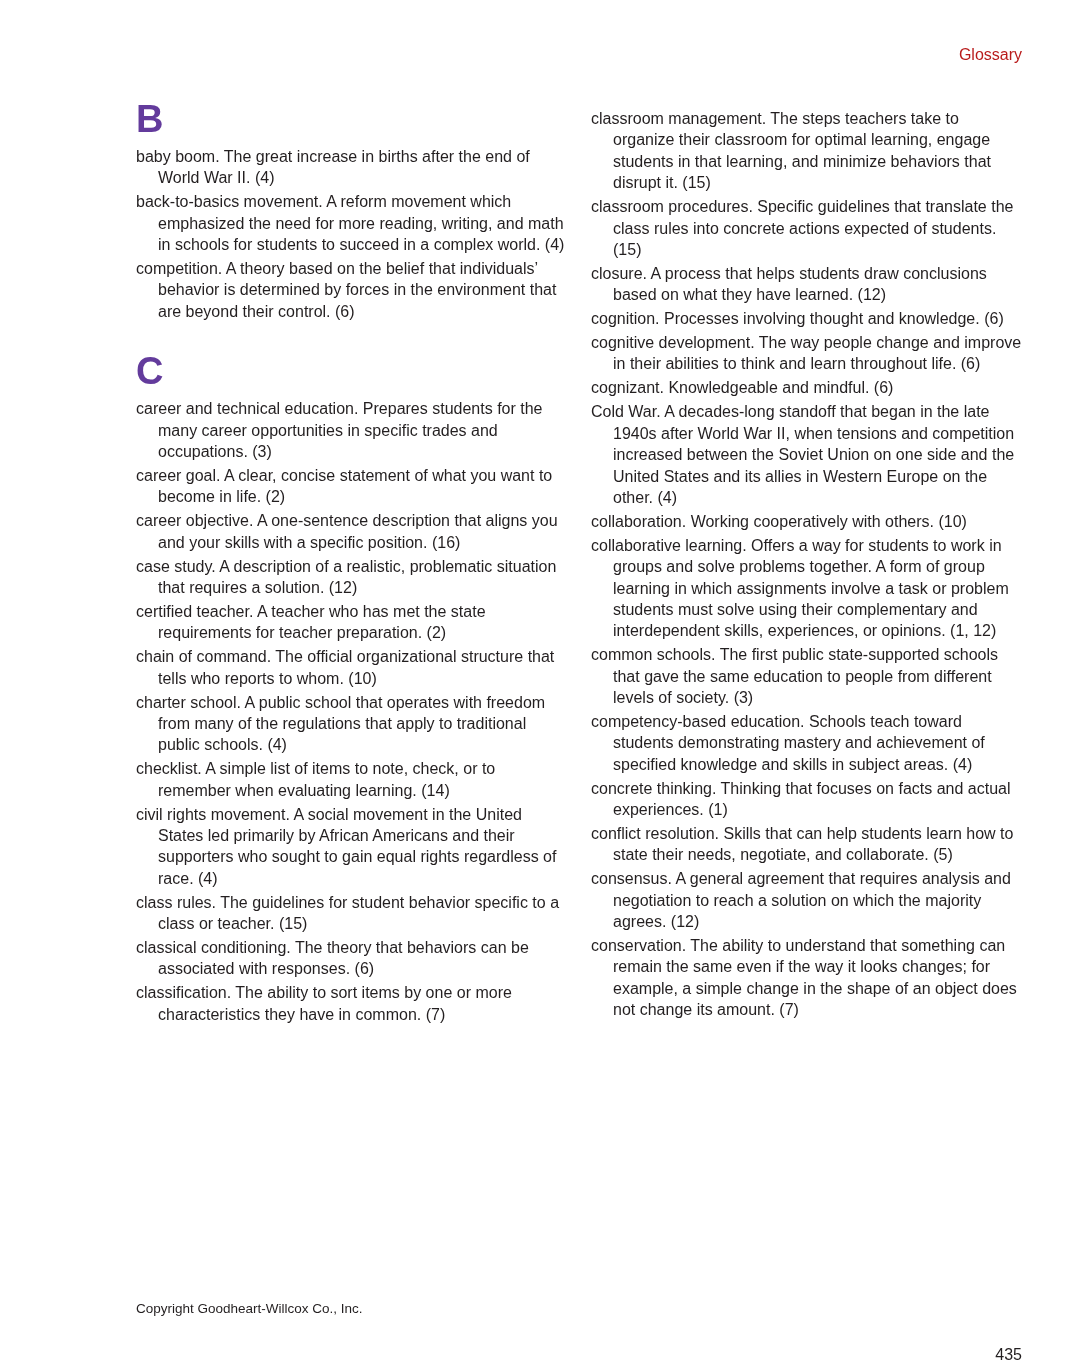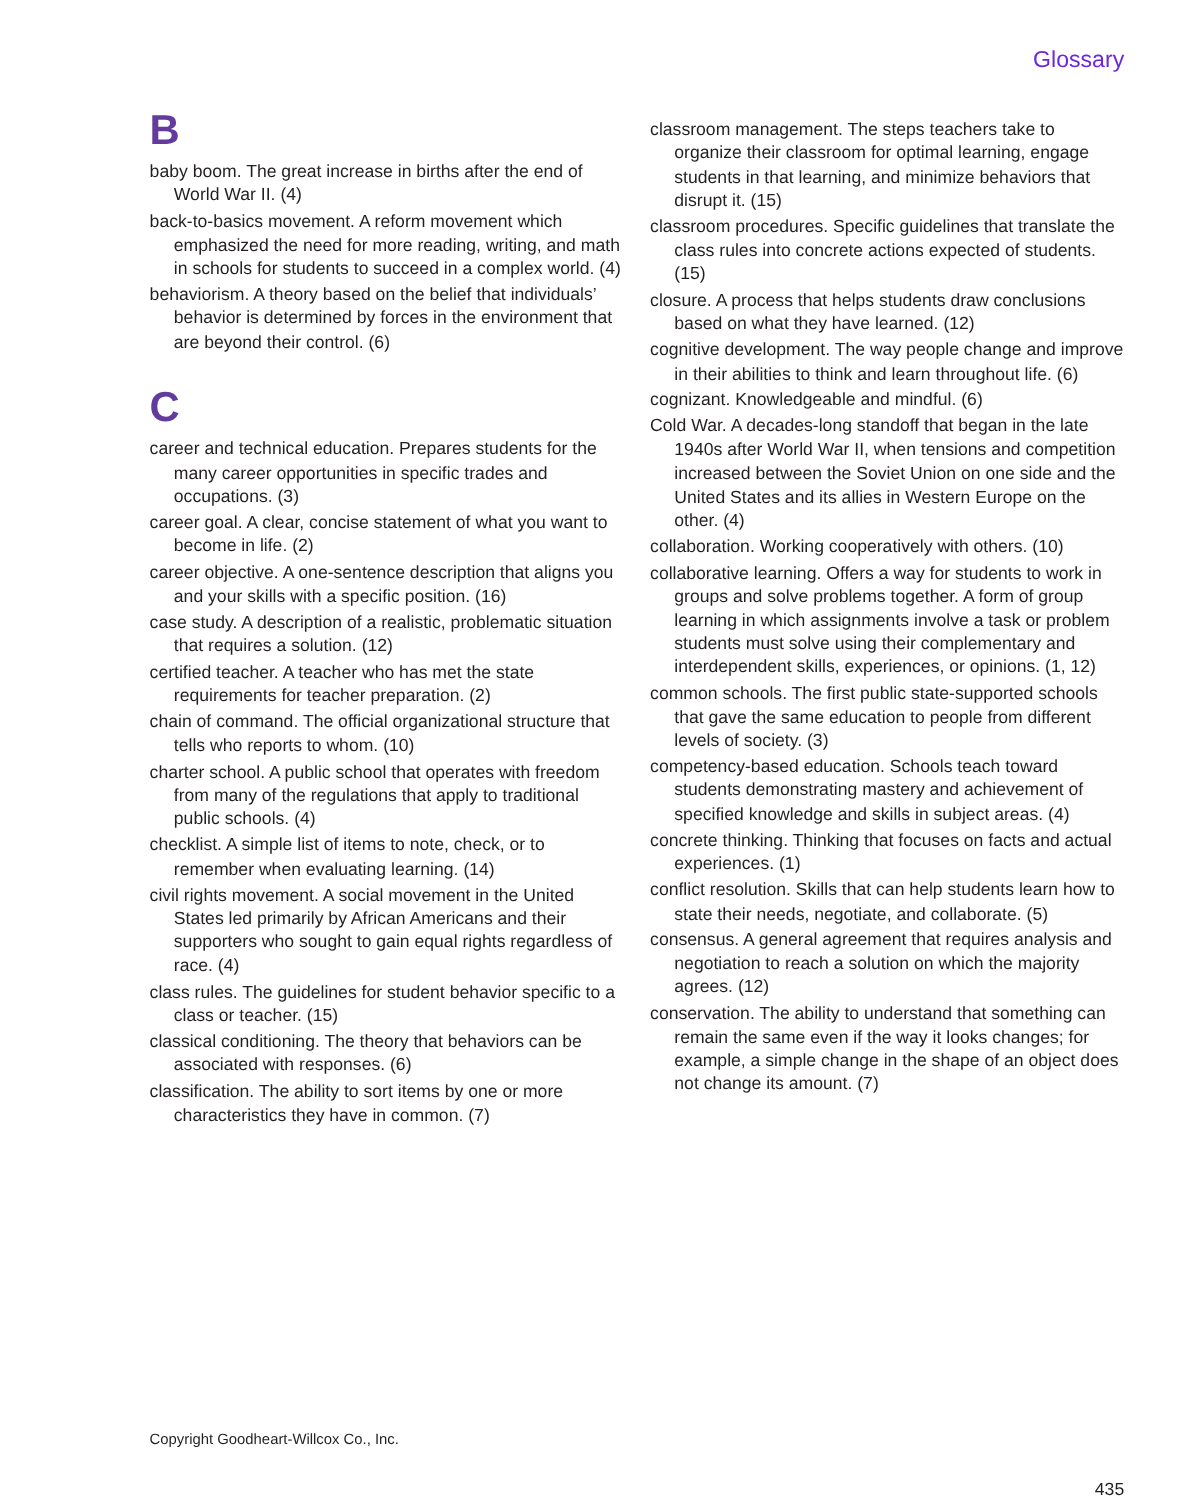--- a/index.html
+++ b/index.html
@@ -11,23 +11,23 @@
     color: #231f20;
     position: relative;
     overflow: hidden;
   }
   .page { position: absolute; inset: 0; }
 
   .running-head {
     position: absolute;
     top: 44px;
     right: 66px;
-    font-size: 21px;
+    font-size: 16px;
     line-height: 22px;
-    color: #6d28d9;
+    color: #b91c1c;
   }
 
   .col {
     position: absolute;
     width: 433px;
     font-size: 16px;
     line-height: 21.4px;
   }
   .col-left  { left: 136px; top: 100px; }
   .col-right { left: 591px; top: 108px; }
@@ -67,39 +67,40 @@
 </head>
 <body>
 
 <div class="page">
   <div class="running-head">Glossary</div>
 
   <div class="col col-left" id="col-left">
       <h2 class="letter" style="color: rgb(99, 59, 156);">B</h2>
       <p class="entry"><b class="term">baby boom.</b> <span class="def">The great increase in births after the end of World War II. (4)</span></p>
       <p class="entry"><b class="term">back-to-basics movement.</b> <span class="def">A reform movement which emphasized the need for more reading, writing, and math in schools for students to succeed in a complex world. (4)</span></p>
-      <p class="entry"><b class="term">behaviorism.</b> <span class="def">A theory based on the belief that individuals’ behavior is determined by forces in the environment that are beyond their control. (6)</span></p>
+      <p class="entry"><b class="term">competition.</b> <span class="def">A theory based on the belief that individuals’ behavior is determined by forces in the environment that are beyond their control. (6)</span></p>
       <h2 class="letter" style="color: rgb(99, 59, 156);">C</h2>
       <p class="entry"><b class="term">career and technical education.</b> <span class="def">Prepares students for the many career opportunities in specific trades and occupations. (3)</span></p>
       <p class="entry"><b class="term">career goal.</b> <span class="def">A clear, concise statement of what you want to become in life. (2)</span></p>
       <p class="entry"><b class="term">career objective.</b> <span class="def">A one-sentence description that aligns you and your skills with a specific position. (16)</span></p>
       <p class="entry"><b class="term">case study.</b> <span class="def">A description of a realistic, problematic situation that requires a solution. (12)</span></p>
       <p class="entry"><b class="term">certified teacher.</b> <span class="def">A teacher who has met the state requirements for teacher preparation. (2)</span></p>
       <p class="entry"><b class="term">chain of command.</b> <span class="def">The official organizational structure that tells who reports to whom. (10)</span></p>
       <p class="entry"><b class="term">charter school.</b> <span class="def">A public school that operates with freedom from many of the regulations that apply to traditional public schools. (4)</span></p>
       <p class="entry"><b class="term">checklist.</b> <span class="def">A simple list of items to note, check, or to remember when evaluating learning. (14)</span></p>
       <p class="entry"><b class="term">civil rights movement.</b> <span class="def">A social movement in the United States led primarily by African Americans and their supporters who sought to gain equal rights regardless of race. (4)</span></p>
       <p class="entry"><b class="term">class rules.</b> <span class="def">The guidelines for student behavior specific to a class or teacher. (15)</span></p>
       <p class="entry"><b class="term">classical conditioning.</b> <span class="def">The theory that behaviors can be associated with responses. (6)</span></p>
       <p class="entry"><b class="term">classification.</b> <span class="def">The ability to sort items by one or more characteristics they have in common. (7)</span></p>
     </div>
   <div class="col col-right" id="col-right">
       <p class="entry"><b class="term">classroom management.</b> <span class="def">The steps teachers take to organize their classroom for optimal learning, engage students in that learning, and minimize behaviors that disrupt it. (15)</span></p>
       <p class="entry"><b class="term">classroom procedures.</b> <span class="def">Specific guidelines that translate the class rules into concrete actions expected of students. (15)</span></p>
       <p class="entry"><b class="term">closure.</b> <span class="def">A process that helps students draw conclusions based on what they have learned. (12)</span></p>
+      <p class="entry"><b class="term">cognition.</b> <span class="def">Processes involving thought and knowledge. (6)</span></p>
       <p class="entry"><b class="term">cognitive development.</b> <span class="def">The way people change and improve in their abilities to think and learn throughout life. (6)</span></p>
       <p class="entry"><b class="term">cognizant.</b> <span class="def">Knowledgeable and mindful. (6)</span></p>
       <p class="entry"><b class="term">Cold War.</b> <span class="def">A decades-long standoff that began in the late 1940s after World War II, when tensions and competition increased between the Soviet Union on one side and the United States and its allies in Western Europe on the other. (4)</span></p>
       <p class="entry"><b class="term">collaboration.</b> <span class="def">Working cooperatively with others. (10)</span></p>
       <p class="entry"><b class="term">collaborative learning.</b> <span class="def">Offers a way for students to work in groups and solve problems together. A form of group learning in which assignments involve a task or problem students must solve using their complementary and interdependent skills, experiences, or opinions. (1, 12)</span></p>
       <p class="entry"><b class="term">common schools.</b> <span class="def">The first public state-supported schools that gave the same education to people from different levels of society. (3)</span></p>
       <p class="entry"><b class="term">competency-based education.</b> <span class="def">Schools teach toward students demonstrating mastery and achievement of specified knowledge and skills in subject areas. (4)</span></p>
       <p class="entry"><b class="term">concrete thinking.</b> <span class="def">Thinking that focuses on facts and actual experiences. (1)</span></p>
       <p class="entry"><b class="term">conflict resolution.</b> <span class="def">Skills that can help students learn how to state their needs, negotiate, and collaborate. (5)</span></p>
       <p class="entry"><b class="term">consensus.</b> <span class="def">A general agreement that requires analysis and negotiation to reach a solution on which the majority agrees. (12)</span></p>

